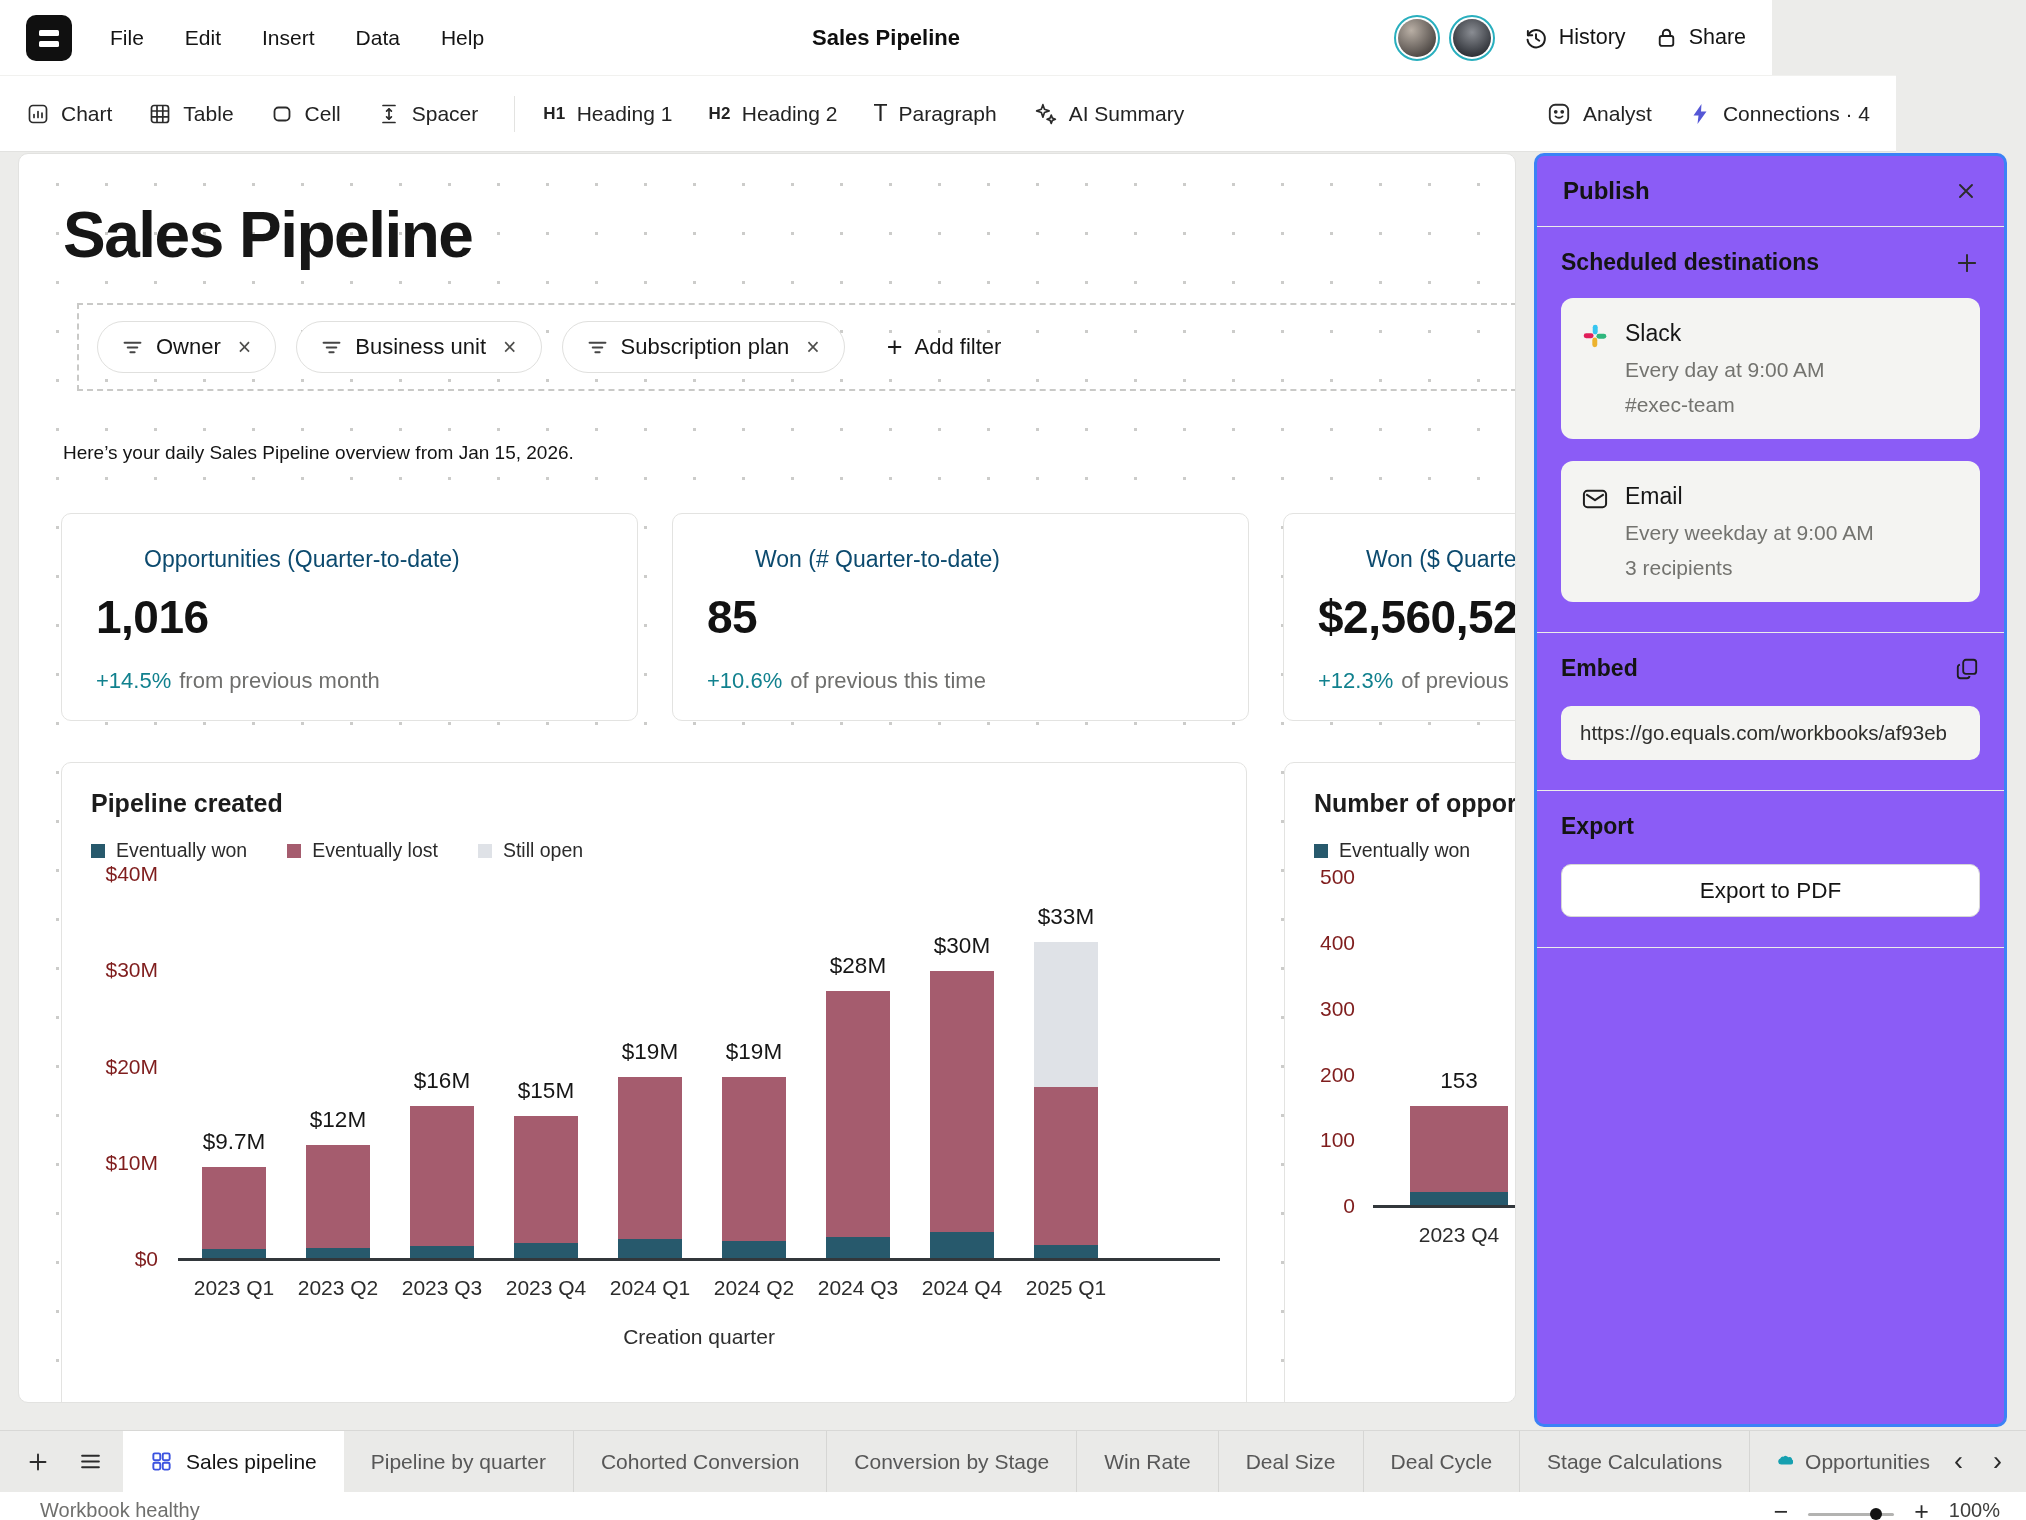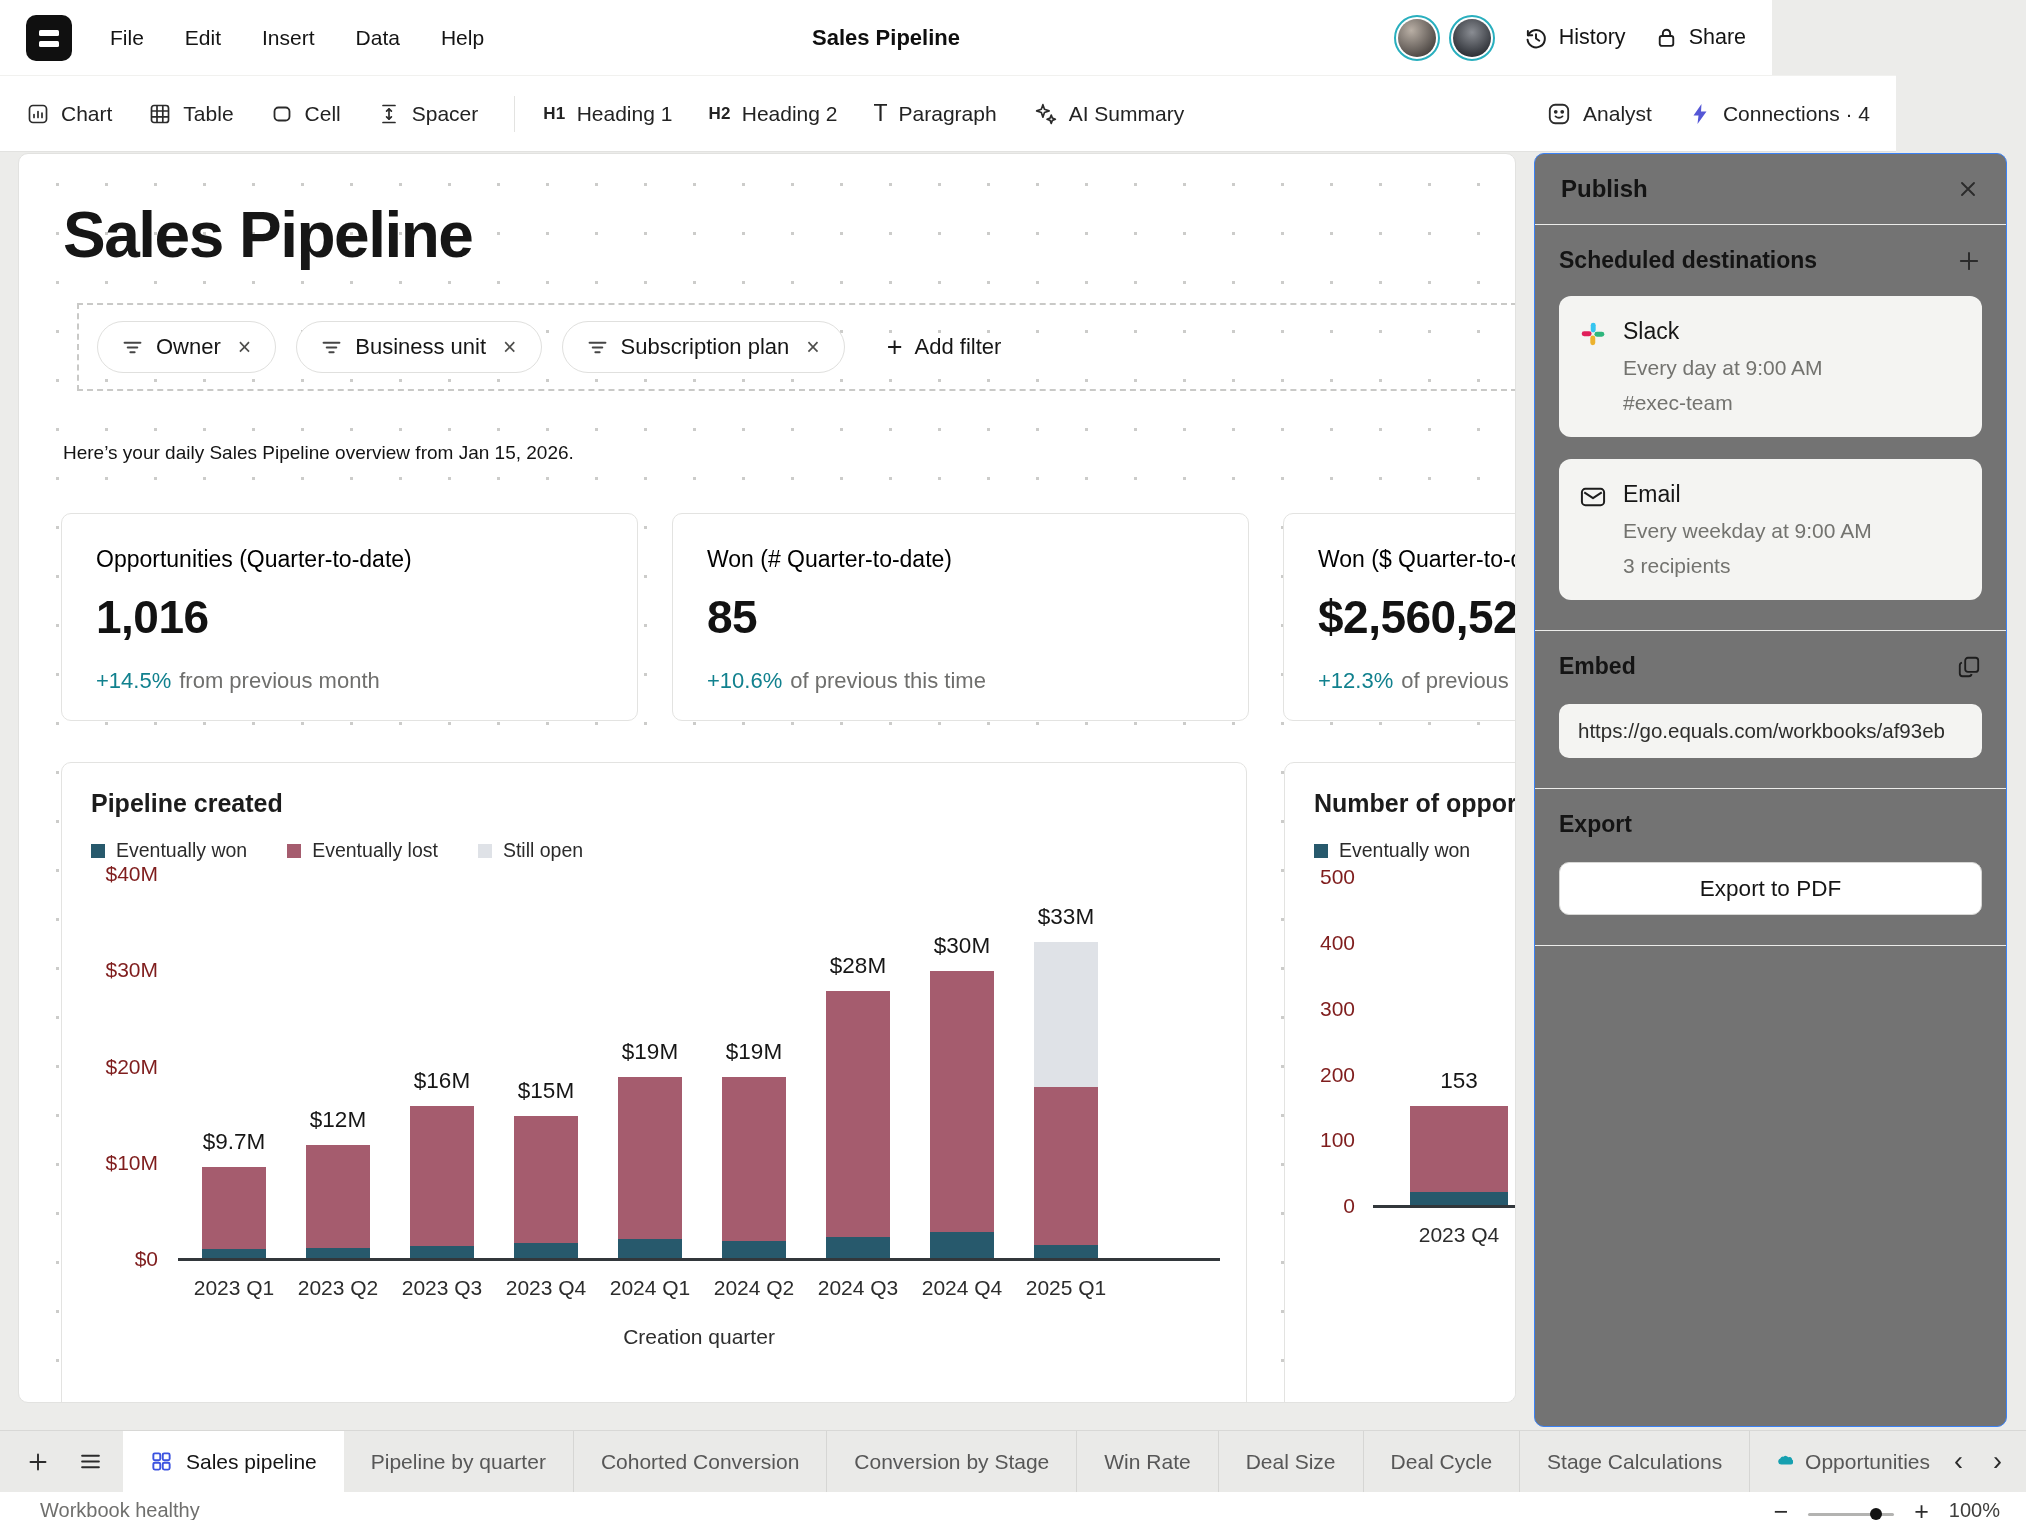--- a/index.html
+++ b/index.html
@@ -40,21 +40,21 @@
   .filter-zone { position:absolute; left:58px; right:-2px; top:149px; height:88px; border-top:2px dashed #c9c9c7; border-bottom:2px dashed #c9c9c7; border-left:2px dashed #c9c9c7; display:flex; align-items:center; padding-left:18px; }
   .chip { display:flex; align-items:center; height:52px; padding:0 24px; border:1px solid #e0e0de; border-radius:26px; background:#fff; margin-right:20px; }
   .chip-label { font-size:22px; color:#161616; margin-left:13px; }
   .chip-x { font-size:23px; color:#4e4e4c; margin-left:17px; line-height:1; }
   .add-filter { display:flex; align-items:center; margin-left:22px; font-size:22px; color:#161616; gap:12px; }
   .plus-glyph { font-size:27px; font-weight:300; line-height:1; color:#1a1a1a; }
 
   .intro { position:absolute; left:44px; top:288px; font-size:19px; color:#141414; }
 
   .kpi { position:absolute; top:359px; height:208px; width:577px; background:#fff; border:1px solid #e3e3e1; border-radius:10px; padding:32px 34px; }
-  .kpi-label { font-size:23px; color:#000000; }
+  .kpi-label { font-size:23px; color:#0c4a6e;margin-left:48px; }
   .kpi-value { font-size:46px; font-weight:700; letter-spacing:-0.5px; color:#121212; margin-top:17px; }
   .kpi-delta { font-size:22px; margin-top:24px; }
   .kpi-pct { color:#11818e; }
   .kpi-note { color:#6f6f6d; margin-left:8px; }
 
   .chart-card { position:absolute; top:608px; height:690px; background:#fff; border:1px solid #e3e3e1; border-radius:10px; }
   .cc1 { left:42px; width:1186px; }
   .cc2 { left:1265px; width:760px; }
   .chart-title { position:absolute; left:29px; top:26px; font-size:25px; font-weight:700; color:#1c1c1c; white-space:nowrap; }
   .legend { position:absolute; left:29px; top:76px; display:flex; gap:40px; }
@@ -74,21 +74,21 @@
   .slot { position:relative; width:104px; height:100%; display:flex; align-items:flex-end; justify-content:center; }
   .c2plot .slot { width:152px; }
   .stack { display:flex; flex-direction:column; width:64px; }
   .c2plot .stack { width:98px; }
   .seg { width:100%; }
   .total-label { position:absolute; left:-20px; right:-20px; text-align:center; font-size:22.5px; color:#161616; }
   .xtick { position:absolute; top:100%; margin-top:16px; left:-20px; right:-20px; text-align:center; font-size:21px; color:#2c2c2c; white-space:nowrap; }
   .xlabel { position:absolute; left:120px; right:30px; top:562px; text-align:center; font-size:21px; color:#2e2e2e; }
 
   
-  .panel { position:absolute; left:1534px; top:0; width:473px; height:1274px; background:#737373; border:1px solid #3b82f6; border-radius:10px; overflow:hidden; }
+  .panel { position:absolute; left:1534px; top:0; width:473px; height:1274px; background:#8b5cf6; border:3px solid #3b82f6; border-radius:10px; overflow:hidden; }
   .panel-header { height:71px; display:flex; align-items:center; padding:0 26px; border-bottom:1px solid #ececea; }
   .panel-title { font-size:24px; font-weight:600; color:#141414; flex:1; }
   .section { padding:22px 24px 30px; border-bottom:1px solid #ececea; }
   .sec-head { display:flex; align-items:center; }
   .sec-title { font-size:23px; font-weight:600; color:#141414; flex:1; }
   .dest { background:#f4f4f2; border-radius:12px; padding:22px 20px; display:flex; gap:16px; margin-top:22px; }
   .dest-icon { width:28px; flex:none; padding-top:2px; }
   .dest-name { font-size:23px; color:#161616; }
   .dest-line { font-size:21px; color:#73736f; margin-top:11px; }
   .url-pill { margin-top:24px; height:54px; background:#f4f4f2; border-radius:10px; padding:0 19px; font-size:20.5px; color:#2d2d2b; line-height:54px; white-space:nowrap; overflow:hidden; }

